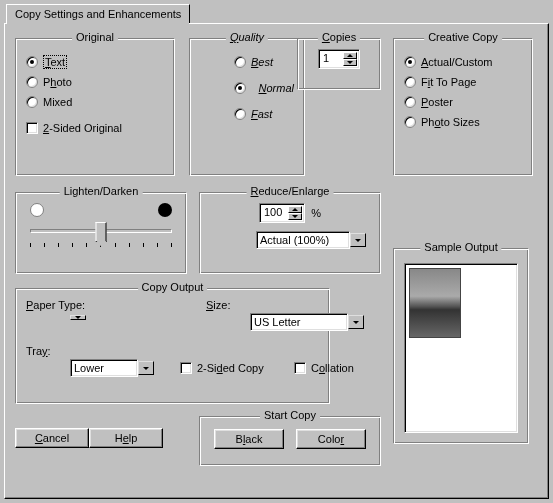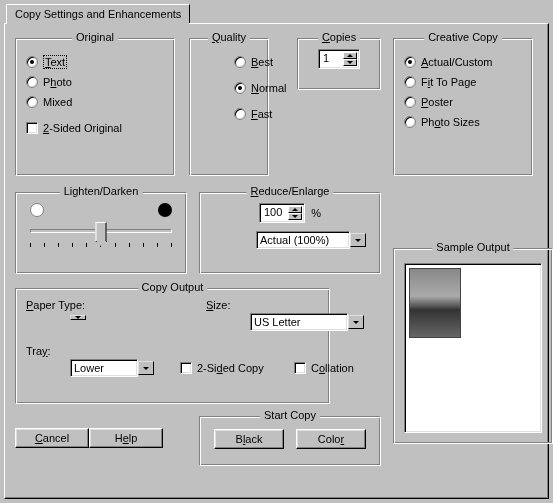--- a/index.html
+++ b/index.html
@@ -290,28 +290,28 @@
             <span class="radio"></span>
             <span><span>Mi</span><span>x</span><span>ed</span></span>
           </div>
           <div class="check-row" style="margin-top:12px;">
             <span class="checkbox"></span>
             <span><span class="ul">2</span><span>-Sided Original</span></span>
           </div>
         </div>
       </div>
 
-      <div class="gb" style="left:184px; top:14px; width:80px; height:138px;">
+      <div class="gb" style="left:184px; top:14px; width:116px; height:138px;font-style:italic;">
         <span class="gb-title"><span class="ul">Q</span><span>uality</span></span>
         <div style="padding-top:10px;padding-left:34px;">
           <div class="radio-row">
             <span class="radio"></span>
             <span><span class="ul">B</span><span>est</span></span>
           </div>
-          <div class="radio-row" style="margin-top:12px;">
+          <div class="radio-row" style="margin-top:12px;justify-content:space-between;">
             <span class="radio checked"></span>
             <span><span class="ul">N</span><span>ormal</span></span>
           </div>
           <div class="radio-row" style="margin-top:12px;">
             <span class="radio"></span>
             <span><span class="ul">F</span><span>ast</span></span>
           </div>
         </div>
       </div>
 
@@ -435,21 +435,21 @@
         <div class="check-row" style="position:absolute; left:164px; top:72px; margin:0;">
           <span class="checkbox"></span>
           <span><span>2-Si</span><span class="ul">d</span><span>ed Copy</span></span>
         </div>
         <div class="check-row" style="position:absolute; left:278px; top:72px; margin:0;">
           <span class="checkbox"></span>
           <span><span>C</span><span class="ul">o</span><span>llation</span></span>
         </div>
       </div>
 
-      <div class="gb" style="left:388px; top:224px; width:160px; height:196px;text-align:right;">
+      <div class="gb" style="left:388px; top:224px; width:136px; height:196px;text-align:right;">
         <span class="gb-title">Sample Output</span>
         <div class="panel-sunken" style="position:absolute; left:10px; top:14px; right:10px; bottom:10px; padding:4px;">
           <div class="sample-img"></div>
         </div>
       </div>
 
       <div class="gb" style="left:194px; top:392px; width:182px; height:50px;">
         <span class="gb-title">Start Copy</span>
         <div style="display:flex; gap:12px; justify-content:center; padding-top:12px;">
           <div class="btn" style="width:70px;"><span>B</span><span class="ul">l</span><span>ack</span></div>

